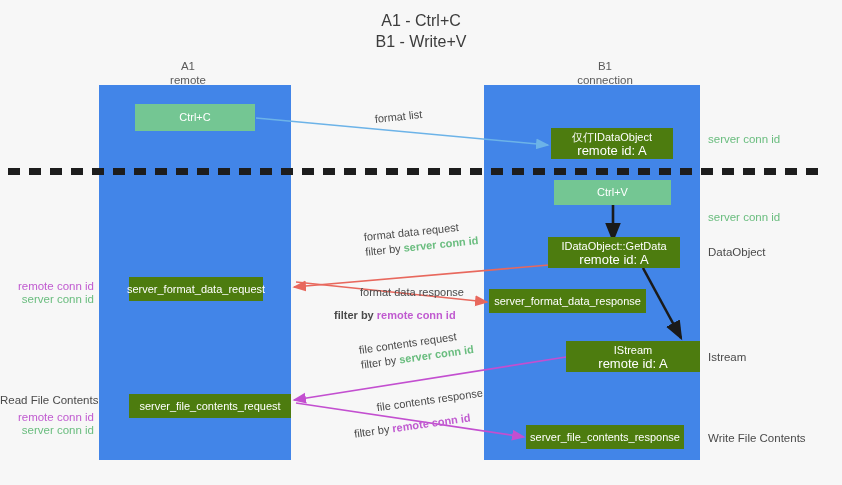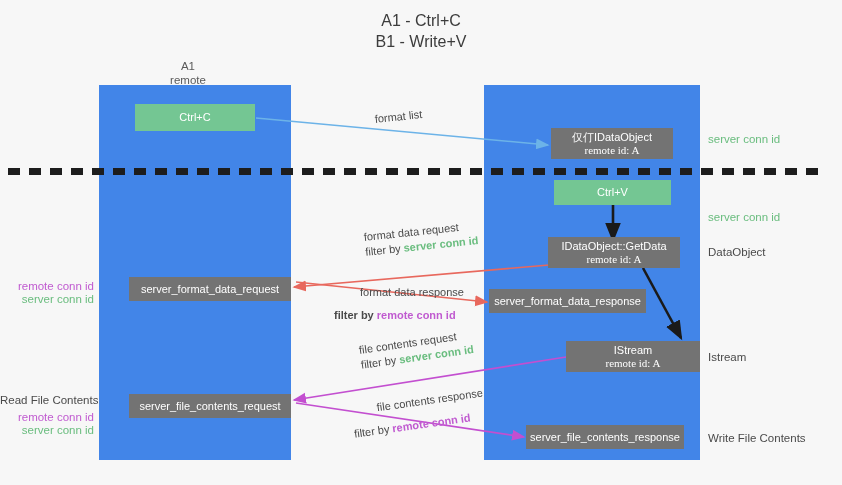--- a/index.html
+++ b/index.html
@@ -35,22 +35,22 @@
   }
 
   
   .node{
     position:absolute;box-sizing:border-box;
     display:flex;flex-direction:column;align-items:center;justify-content:center;
     color:#ffffff;font-size:11px;line-height:13px;text-align:left;
     z-index:6;
   }
   .node.green{background:#74c693;}
-  .node.orange{background:#737373;}
-  .node .l2{font-size:11px;font-family:Liberation Serif, serif;}
+  .node.orange{background:#4d7c0f;}
+  .node .l2{font-size:13px;}
 
   
   .anno{position:absolute;font-size:11.5px;line-height:14px;color:#3c3c3c;white-space:nowrap;}
   .anno.green{color:#6abd7f;}
   .anno.violet{color:#c05bd0;}
   .anno.gray{color:#4a4a4a;}
   .anno.right{text-align:right;}
 
   
   .cap{
@@ -69,20 +69,24 @@
 <div id="stage">
 
   <div class="title">
     <div>A1 - Ctrl+C</div>
     <div>B1 - Write+V</div>
   </div>
 
   <div class="colhead" style="left:128px;top:60px;width:120px;">
     <div>A1</div>
     <div>remote</div>
+  </div>
+  <div class="colhead" style="left:545px;top:60px;width:120px;">
+    <div>B1</div>
+    <div>connection</div>
   </div>
 
   <div class="lane" style="left:99px;top:85px;width:192px;height:375px;"></div>
   <div class="lane" style="left:484px;top:85px;width:216px;height:375px;"></div>
 
   <div class="divider" id="divider">
       <i style="left: 0px;"></i>
       <i style="left: 21px;"></i>
       <i style="left: 42px;"></i>
       <i style="left: 63px;"></i>
@@ -165,21 +169,21 @@
 
   <div class="node green" style="left:554px;top:180px;width:117px;height:25px;">
     <div>Ctrl+V</div>
   </div>
 
   <div class="node orange" style="left:548px;top:237px;width:132px;height:31px;">
     <div>IDataObject::GetData</div>
     <div class="l2">remote id: A</div>
   </div>
 
-  <div class="node orange" style="left:129px;top:277px;width:162px;height:24px;">
+  <div class="node orange" style="left:129px;top:277px;width:134px;height:24px;">
     <div>server_format_data_request</div>
   </div>
 
   <div class="node orange" style="left:489px;top:289px;width:157px;height:24px;">
     <div>server_format_data_response</div>
   </div>
 
   <div class="node orange" style="left:566px;top:341px;width:134px;height:31px;">
     <div>IStream</div>
     <div class="l2">remote id: A</div>

